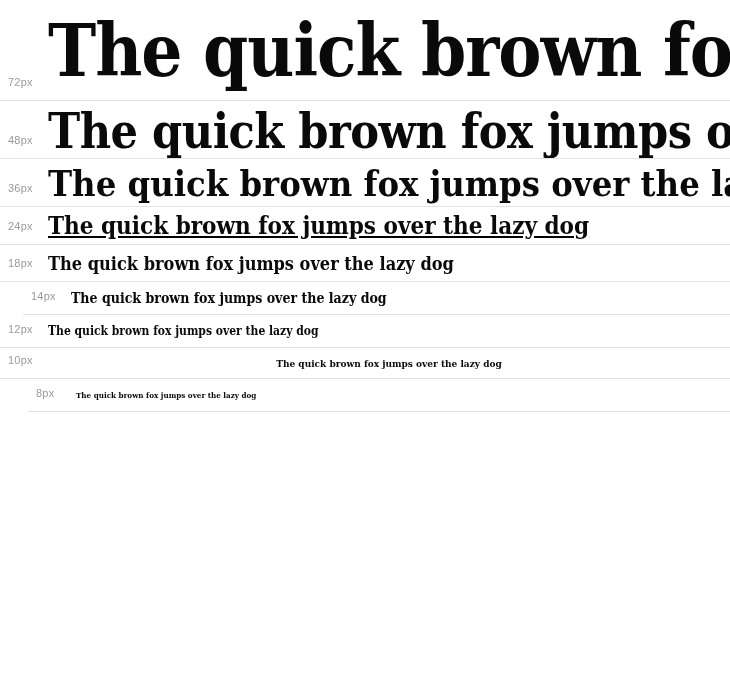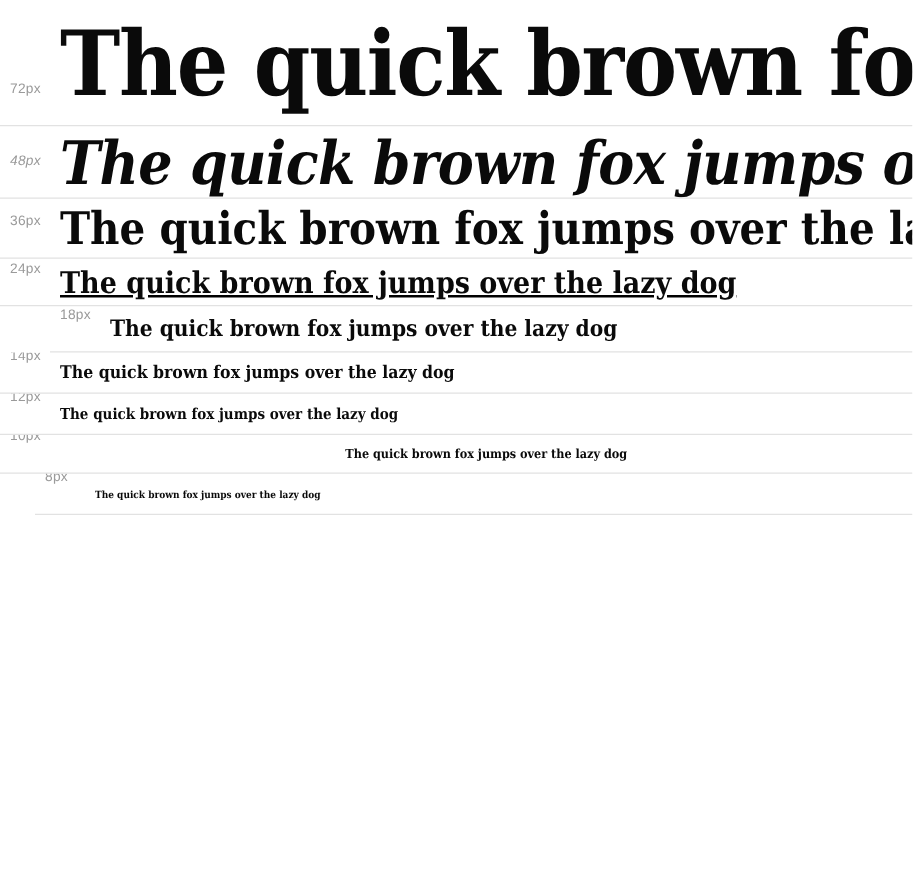--- a/index.html
+++ b/index.html
@@ -20,50 +20,50 @@
   .row {
     position: relative;
     border-bottom: 1px solid #e2e2e2;
     box-sizing: border-box;
     overflow: hidden;
     white-space: nowrap;
   }
   .size-label {
     position: absolute;
     left: 8px;
-    bottom: 23px;
+    bottom: 12px;
     color: #9a9a9a;
     font-family: "Liberation Sans", sans-serif;
     font-size: 11px;
     line-height: 11px;
     letter-spacing: 0.2px;
     white-space: nowrap;
   }
   .sample {
     display: block;
     margin-left: 48px;
     color: #0a0a0a;
     font-family: "DejaVu Serif", "Liberation Serif", serif;
     font-weight: 700;
     font-stretch: condensed;
     white-space: nowrap;
     overflow: hidden;
   }
   
   .r0  { height: 101px; }
   .r0  .sample { font-size: 72px; line-height: 101px; letter-spacing: -1px; }
-  .r1  { height: 58px; font-style: italic; }
+  .r1  { height: 58px; }
   .r1  .sample { font-size: 48px; line-height: 60px; letter-spacing: -0.5px; }
   .r2  { height: 48px; }
   .r2  .sample { font-size: 36px; line-height: 48px; }
   .r3  { height: 38px; text-decoration: underline; }
   .r3  .sample { font-size: 24px; line-height: 38px; }
-  .r4  { height: 37px; margin-left: 40px; }
+  .r4  { height: 37px; }
   .r4  .sample { font-size: 18px; line-height: 37px; }
-  .r5  { height: 33px; }
+  .r5  { height: 33px; margin-left: 23px; }
   .r5  .sample { font-size: 14px; line-height: 33px; }
   .r6  { height: 33px; }
   .r6  .sample { font-size: 12px; line-height: 33px; }
   .r7  { height: 31px; text-align: center; }
   .r7  .sample { font-size: 10px; line-height: 31px; }
   .r8  { height: 33px; margin-left: 28px; }
   .r8  .sample { font-size: 8px; line-height: 33px; }
   .filler {
     height: 260px;
     background: #ffffff;

